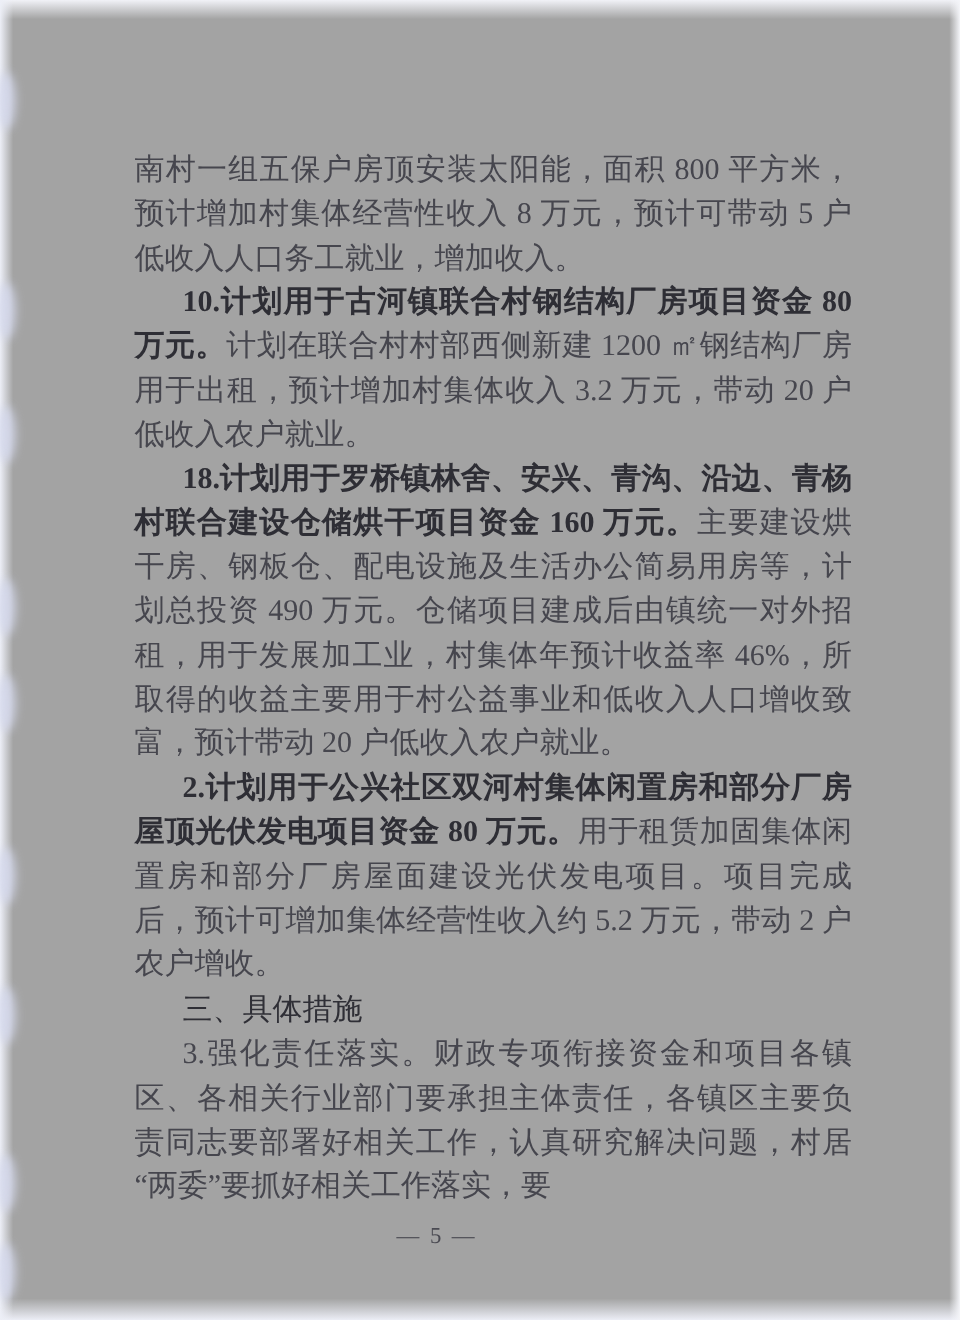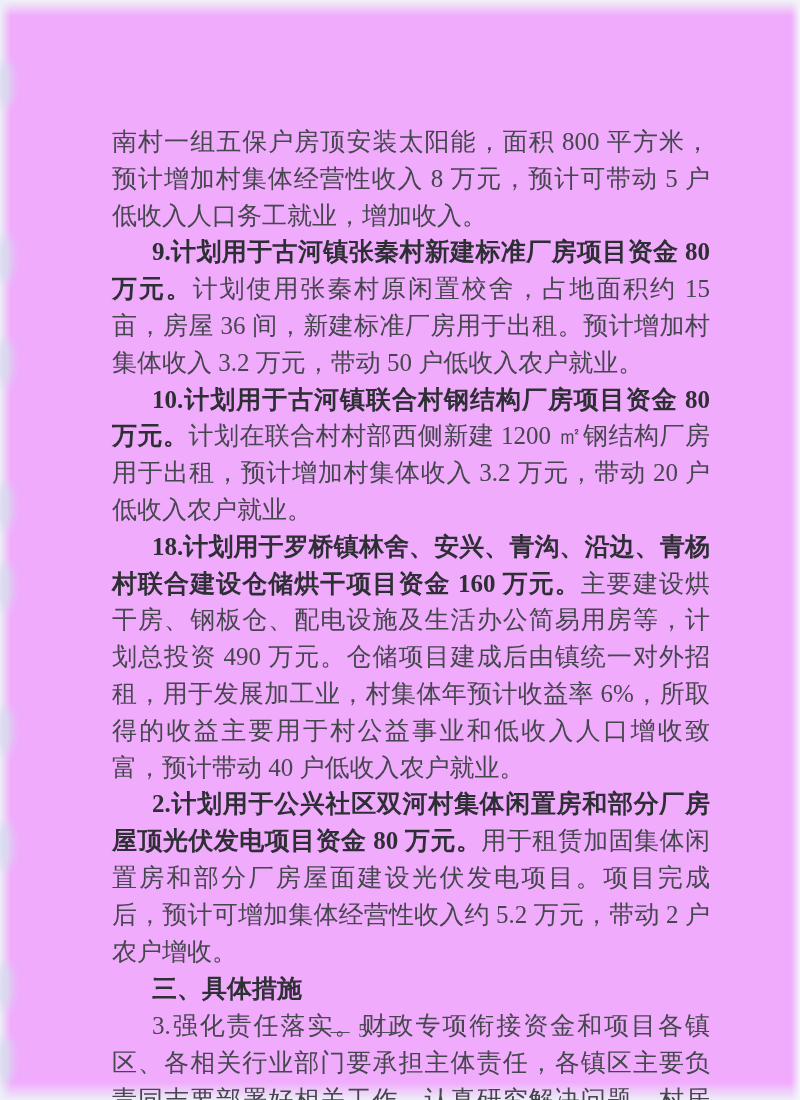--- a/index.html
+++ b/index.html
@@ -1,21 +1,21 @@
 <!DOCTYPE html>
 <html lang="zh"><head>
 <meta charset="utf-8">
 <title>Scanned document page</title>
 <style>
   html, body { margin: 0; padding: 0; background: #ffffff; }
   .page {
     position: relative;
     width: 800px;
     height: 1100px;
-    background: #f0abfc;
+    background: #a3a3a3;
     overflow: hidden;
     font-family: "Liberation Serif", "DejaVu Serif", serif;
   }
   
   .edge-top {
     position: absolute; left: 0; top: 0; width: 100%; height: 16px;
     background: linear-gradient(to bottom, #f1f2f7 0%, rgba(251,251,250,0) 100%);
   }
   .edge-bottom {
     position: absolute; left: 0; bottom: 0; width: 100%; height: 18px;
@@ -42,21 +42,21 @@
     line-height: 36.8px;
     color: #46464e;
     text-align: justify;
     text-justify: inter-character;
     text-align-last: left;
   }
   .text-block p { margin: 0; }
   .block-item, .block-heading { text-indent: 40px; }
   .seg-bold { font-weight: bold; color: #2e2e35; }
   .block-heading span {
-    font-weight: bold; color: #2f2f36;
+    font-weight: normal; color: #2f2f36;
     font-family: "Liberation Sans", "DejaVu Sans", sans-serif;
   }
   
   .page-number {
     position: absolute;
     top: 1020px; left: 364px;
     transform: translateX(-50%);
     font-size: 19px;
     letter-spacing: 2px;
     color: #4a4a52;
@@ -78,23 +78,22 @@
     <div class="smudge" style="top:482px"></div>
     <div class="smudge" style="top:562px"></div>
     <div class="smudge" style="top:706px"></div>
     <div class="smudge" style="top:822px"></div>
     <div class="smudge" style="top:962px"></div>
     <div class="smudge" style="top:1036px"></div>
   </div>
 
   <div class="text-block" id="text-block">
       <p class="block-continuation"><span>南村一组五保户房顶安装太阳能，面积 800 平方米，预计增加村集体经营性收入 8 万元，预计可带动 5 户低收入人口务工就业，增加收入。</span></p>
-      <p class="block-item"><span class="seg-bold">9.计划用于古河镇张秦村新建标准厂房项目资金 80 万元。</span><span>计划使用张秦村原闲置校舍，占地面积约 15 亩，房屋 36 间，新建标准厂房用于出租。预计增加村集体收入 3.2 万元，带动 50 户低收入农户就业。</span></p>
       <p class="block-item"><span class="seg-bold">10.计划用于古河镇联合村钢结构厂房项目资金 80 万元。</span><span>计划在联合村村部西侧新建 1200 ㎡钢结构厂房用于出租，预计增加村集体收入 3.2 万元，带动 20 户低收入农户就业。</span></p>
-      <p class="block-item"><span class="seg-bold">18.计划用于罗桥镇林舍、安兴、青沟、沿边、青杨村联合建设仓储烘干项目资金 160 万元。</span><span>主要建设烘干房、钢板仓、配电设施及生活办公简易用房等，计划总投资 490 万元。仓储项目建成后由镇统一对外招租，用于发展加工业，村集体年预计收益率 6%，所取得的收益主要用于村公益事业和低收入人口增收致富，预计带动 40 户低收入农户就业。</span></p>
+      <p class="block-item"><span class="seg-bold">18.计划用于罗桥镇林舍、安兴、青沟、沿边、青杨村联合建设仓储烘干项目资金 160 万元。</span><span>主要建设烘干房、钢板仓、配电设施及生活办公简易用房等，计划总投资 490 万元。仓储项目建成后由镇统一对外招租，用于发展加工业，村集体年预计收益率 46%，所取得的收益主要用于村公益事业和低收入人口增收致富，预计带动 20 户低收入农户就业。</span></p>
       <p class="block-item"><span class="seg-bold">2.计划用于公兴社区双河村集体闲置房和部分厂房屋顶光伏发电项目资金 80 万元。</span><span>用于租赁加固集体闲置房和部分厂房屋面建设光伏发电项目。项目完成后，预计可增加集体经营性收入约 5.2 万元，带动 2 户农户增收。</span></p>
       <p class="block-heading"><span class="seg-bold">三、具体措施</span></p>
       <p class="block-item"><span>3.强化责任落实。</span><span>财政专项衔接资金和项目各镇区、各相关行业部门要承担主体责任，各镇区主要负责同志要部署好相关工作，认真研究解决问题，村居“两委”要抓好相关工作落实，要</span></p>
     </div>
 
   <div class="page-number">— 5 —</div>
 
 </div>
 
 </body></html>

